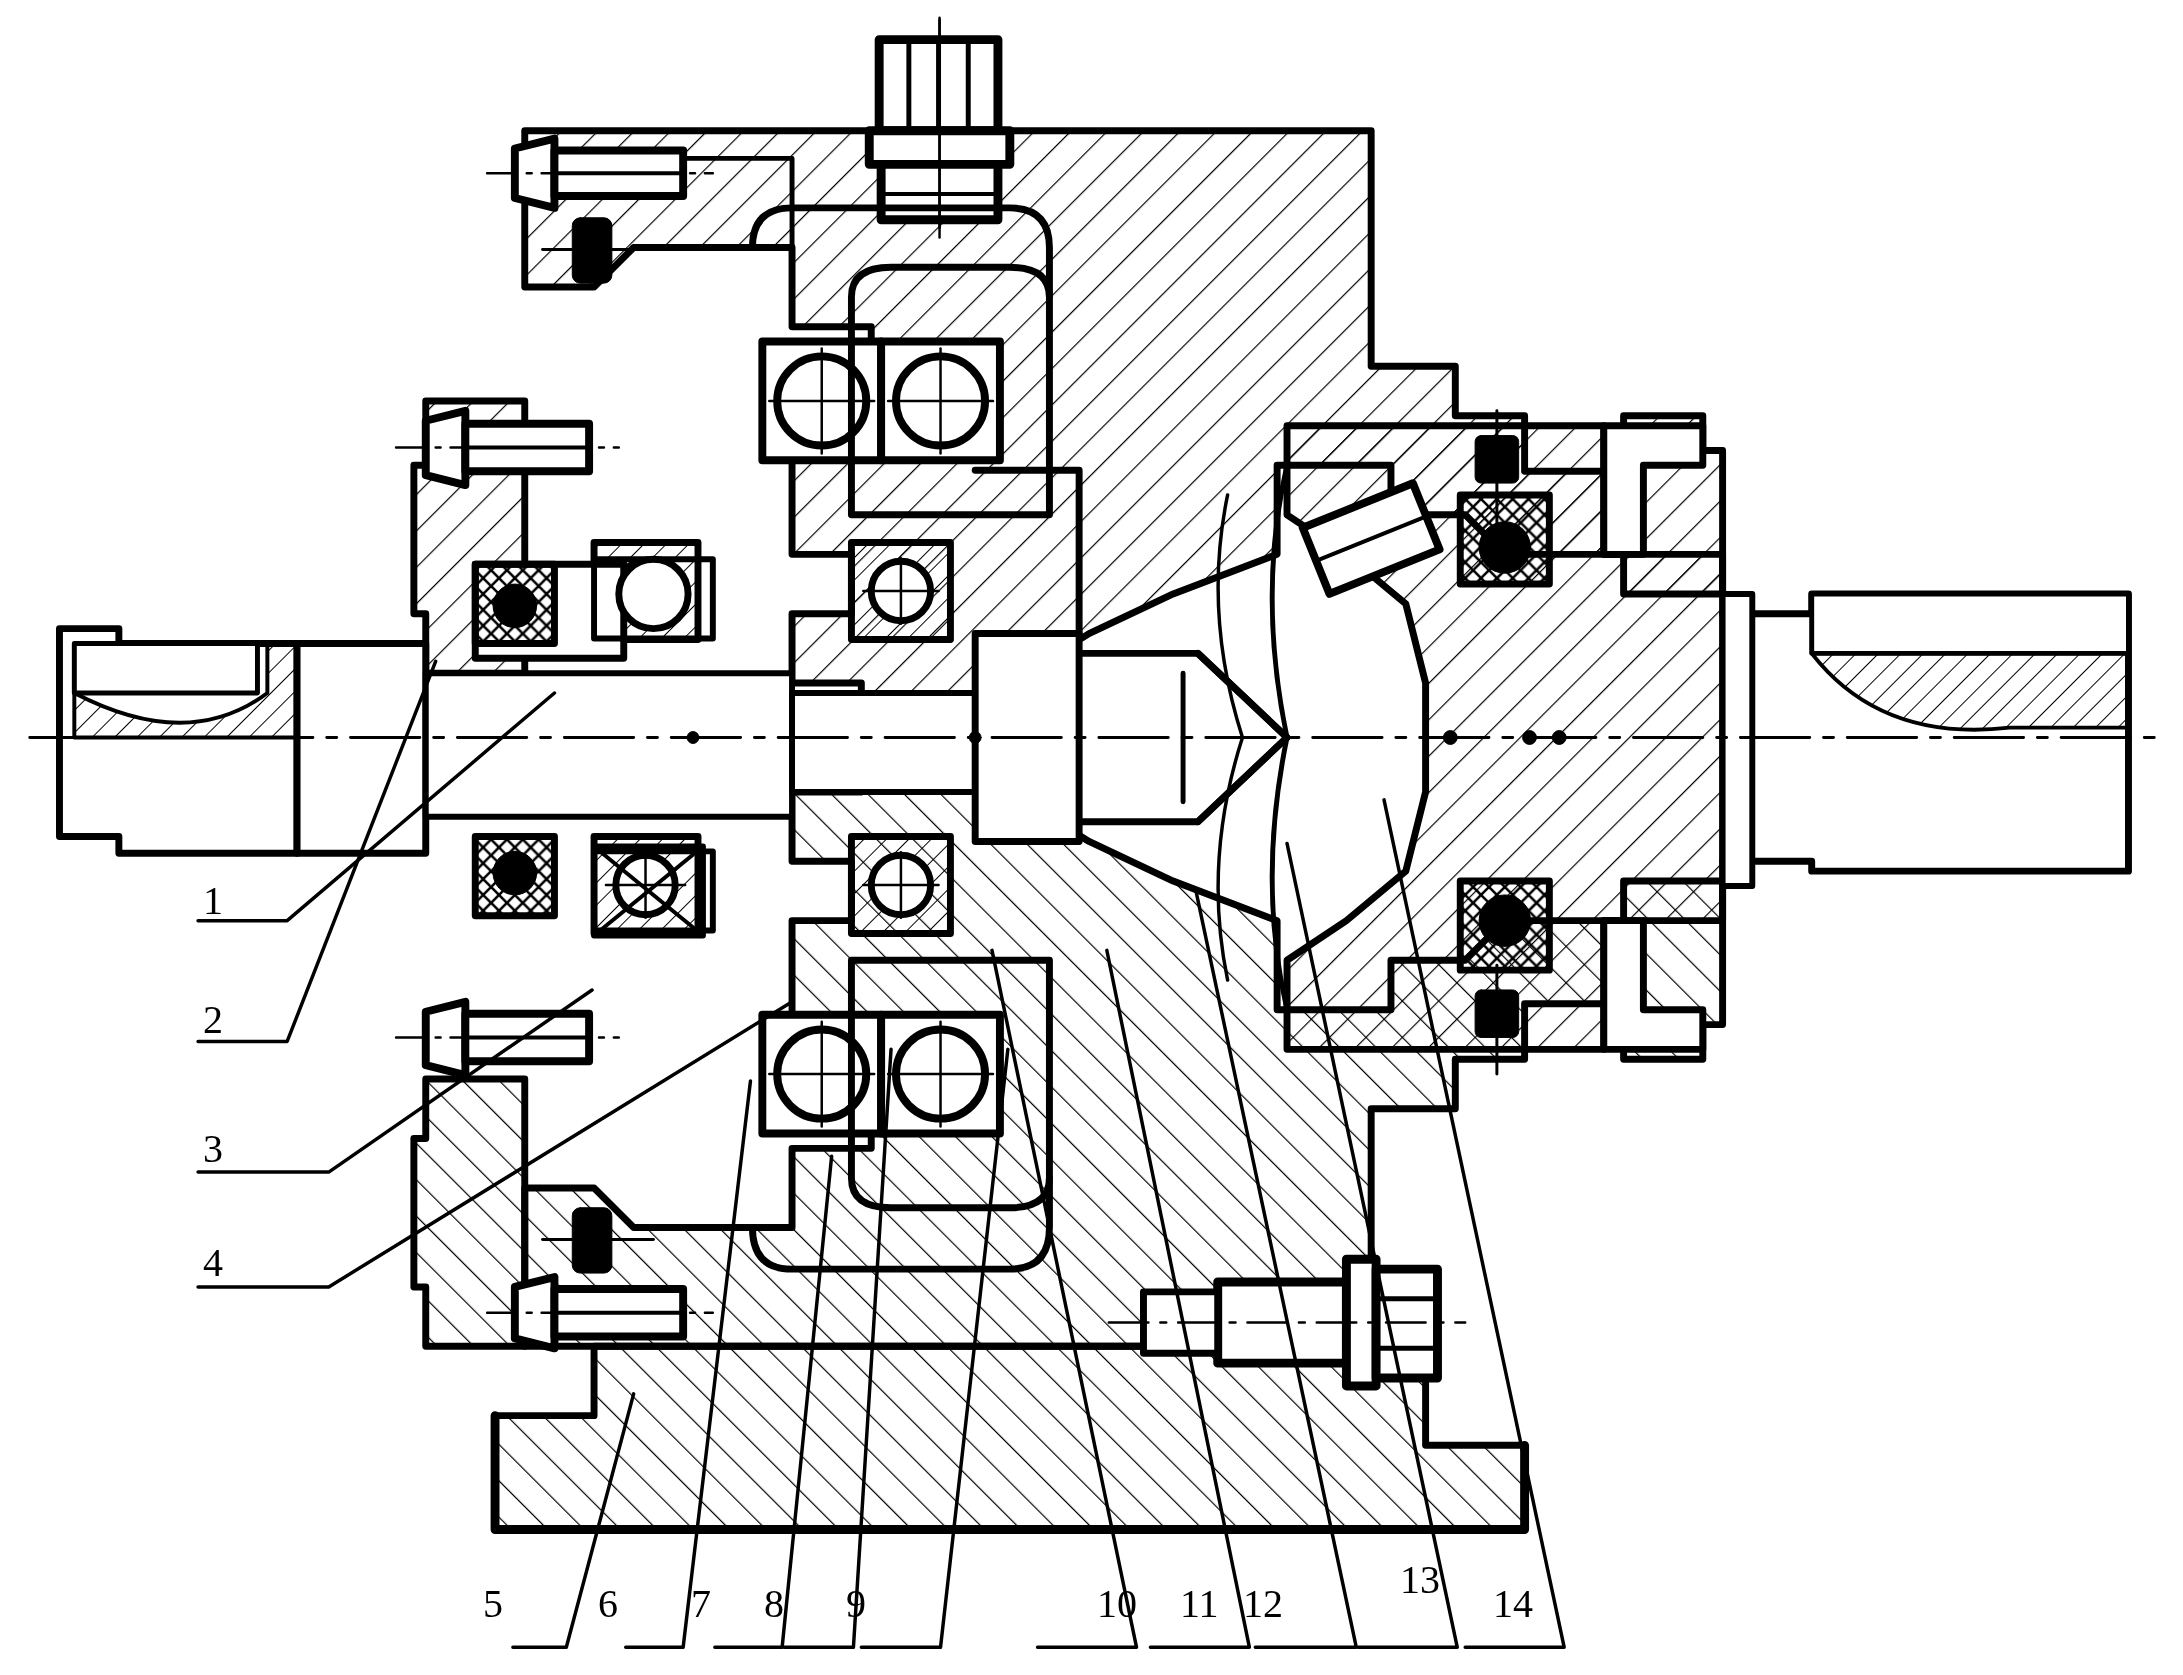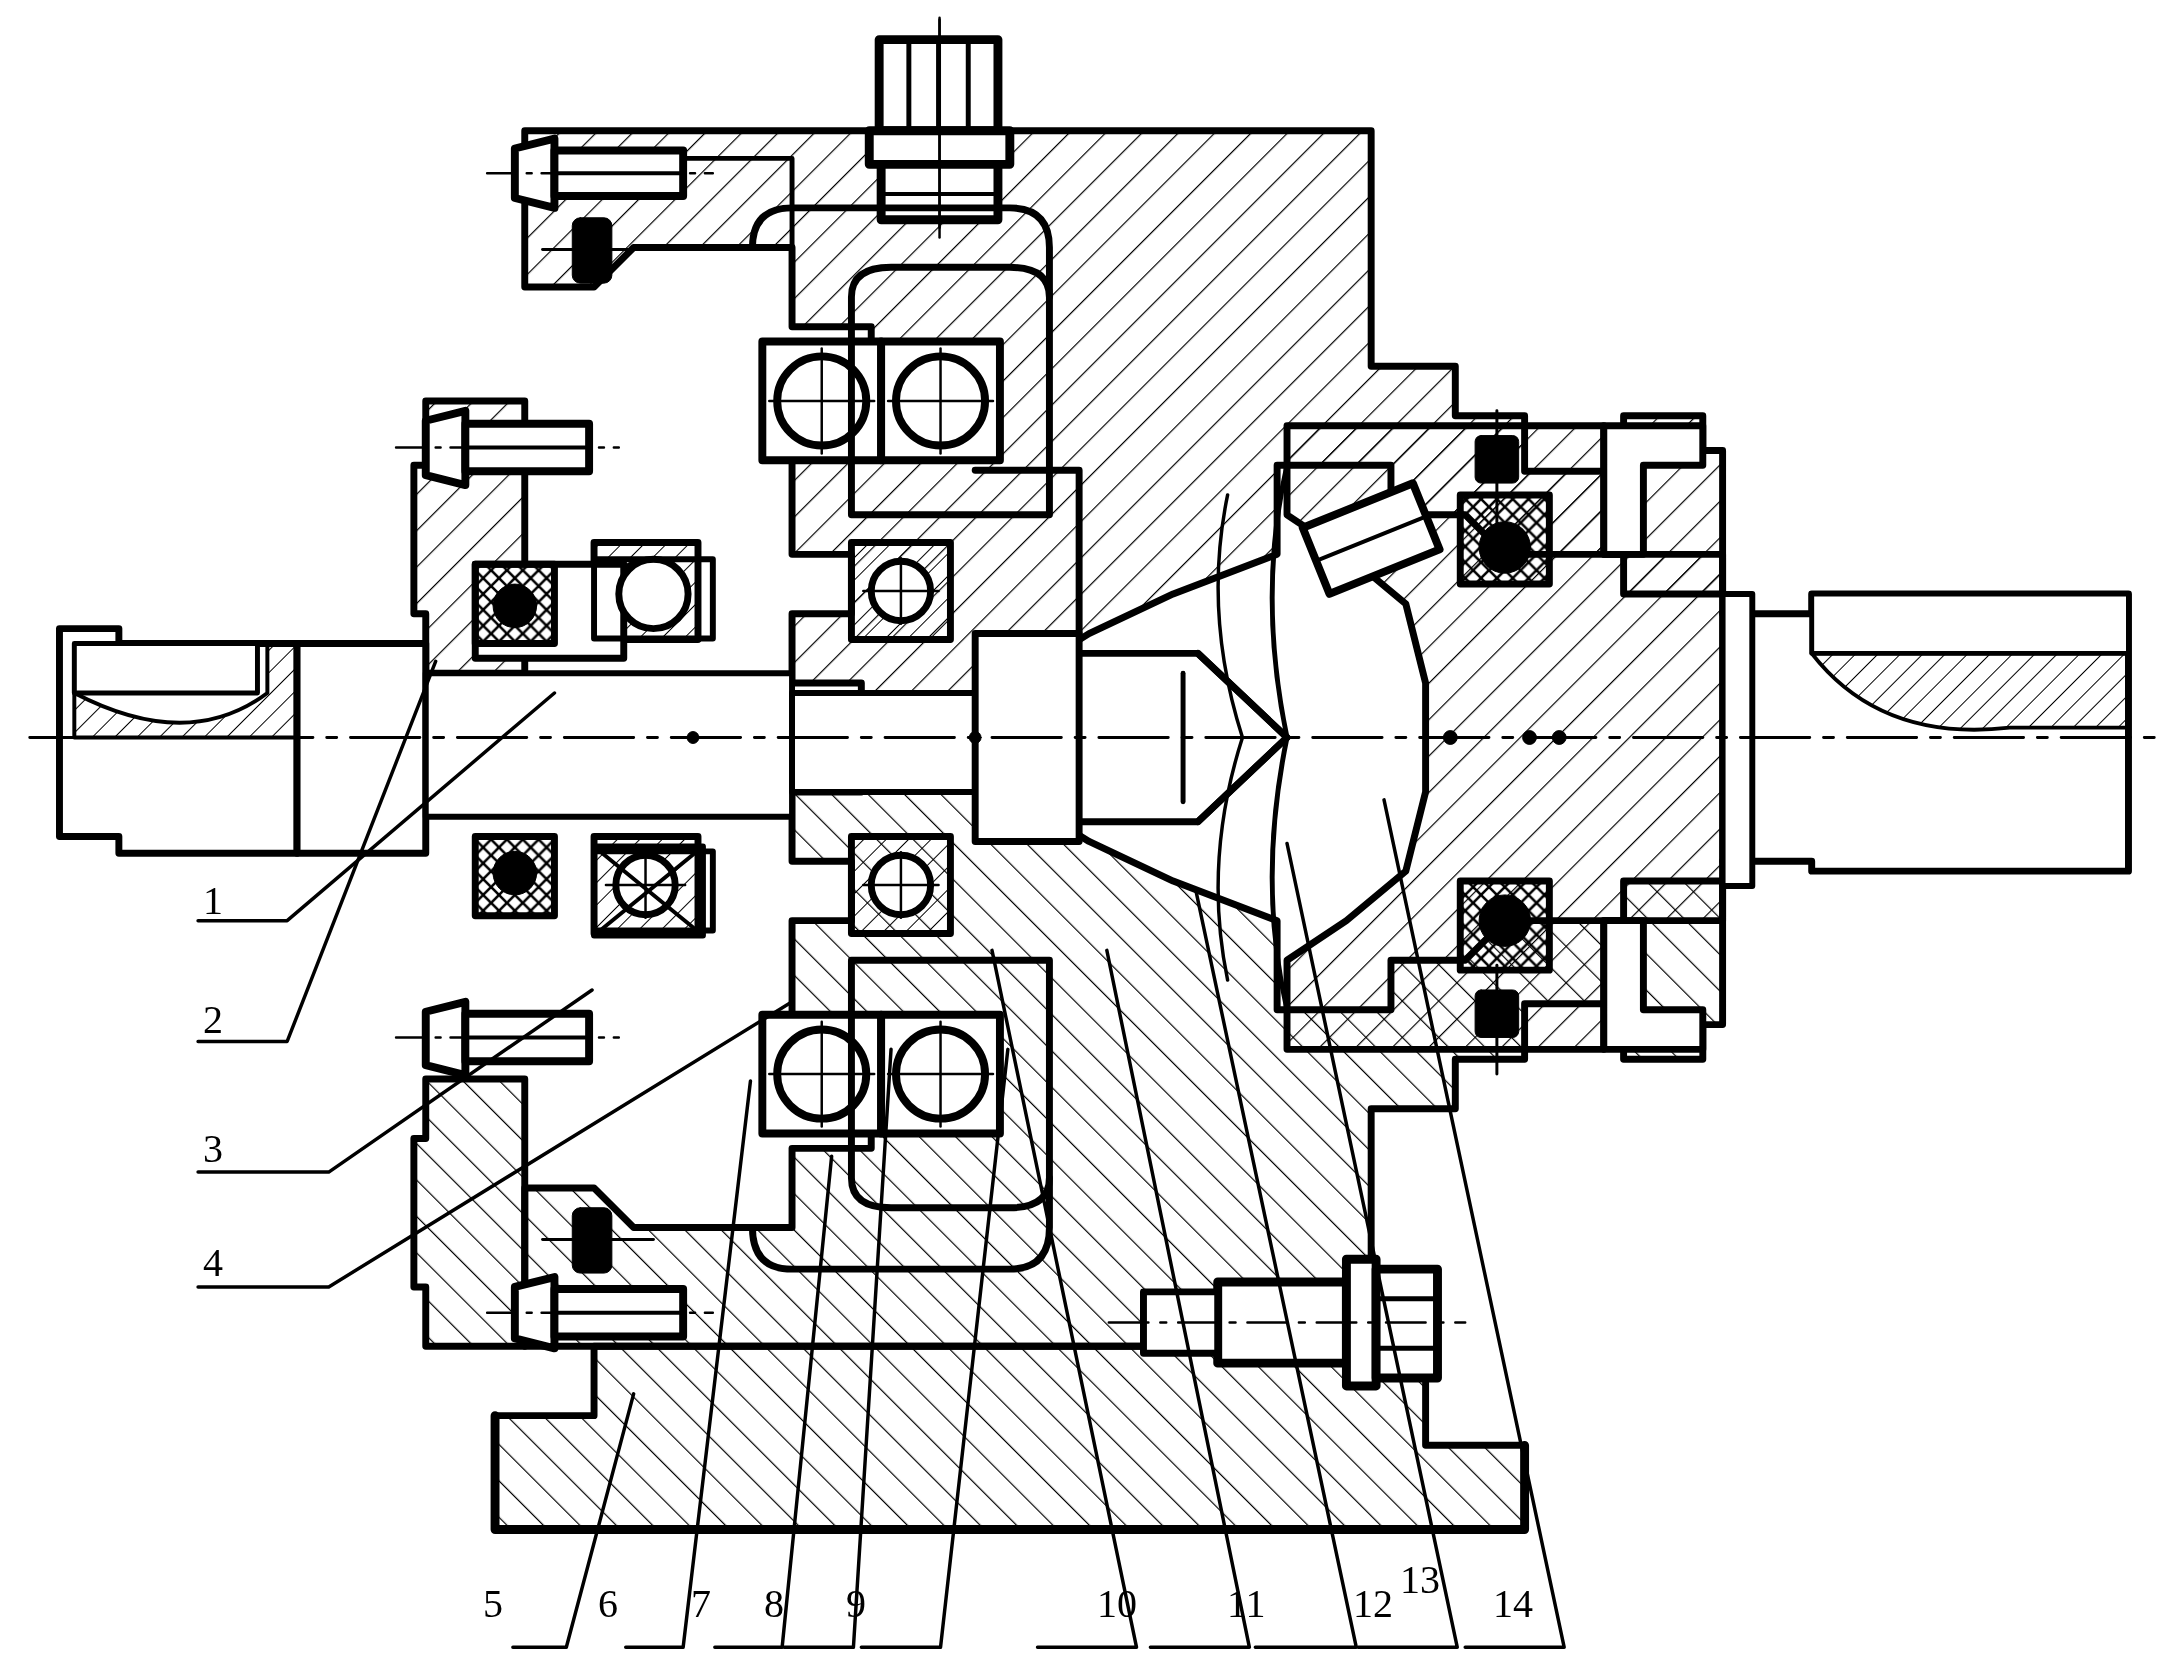--- a/index.html
+++ b/index.html
@@ -298,20 +298,20 @@
       <div class="lbl" style="left: 203px; top: 881px;">1</div>
       <div class="lbl" style="left: 203px; top: 1000px;">2</div>
       <div class="lbl" style="left: 203px; top: 1129px;">3</div>
       <div class="lbl" style="left: 203px; top: 1243px;">4</div>
       <div class="lbl" style="left: 483px; top: 1584px;">5</div>
       <div class="lbl" style="left: 598px; top: 1584px;">6</div>
       <div class="lbl" style="left: 691px; top: 1584px;">7</div>
       <div class="lbl" style="left: 764px; top: 1584px;">8</div>
       <div class="lbl" style="left: 846px; top: 1584px;">9</div>
       <div class="lbl" style="left: 1097px; top: 1584px;">10</div>
-      <div class="lbl" style="left: 1227px; top: 1584px;">11</div>
-      <div class="lbl" style="left: 1353px; top: 1584px;">12</div>
+      <div class="lbl" style="left: 1180px; top: 1584px;">11</div>
+      <div class="lbl" style="left: 1243px; top: 1584px;">12</div>
       <div class="lbl" style="left: 1400px; top: 1560px;">13</div>
       <div class="lbl" style="left: 1493px; top: 1584px; text-align: center;">14</div>
     </div>
 
 </div>
 
 
 </body></html>

